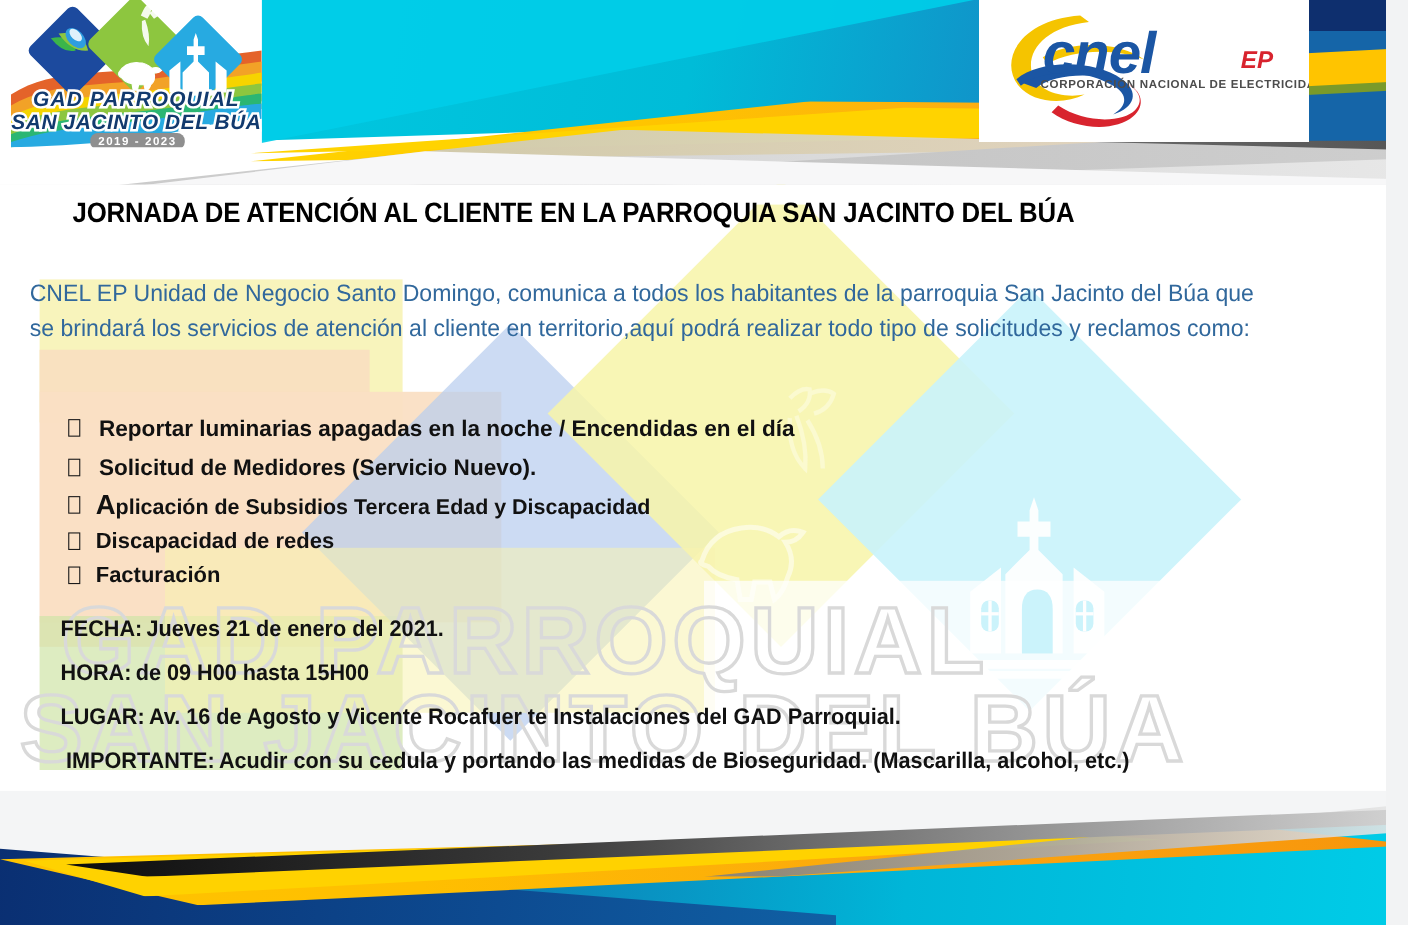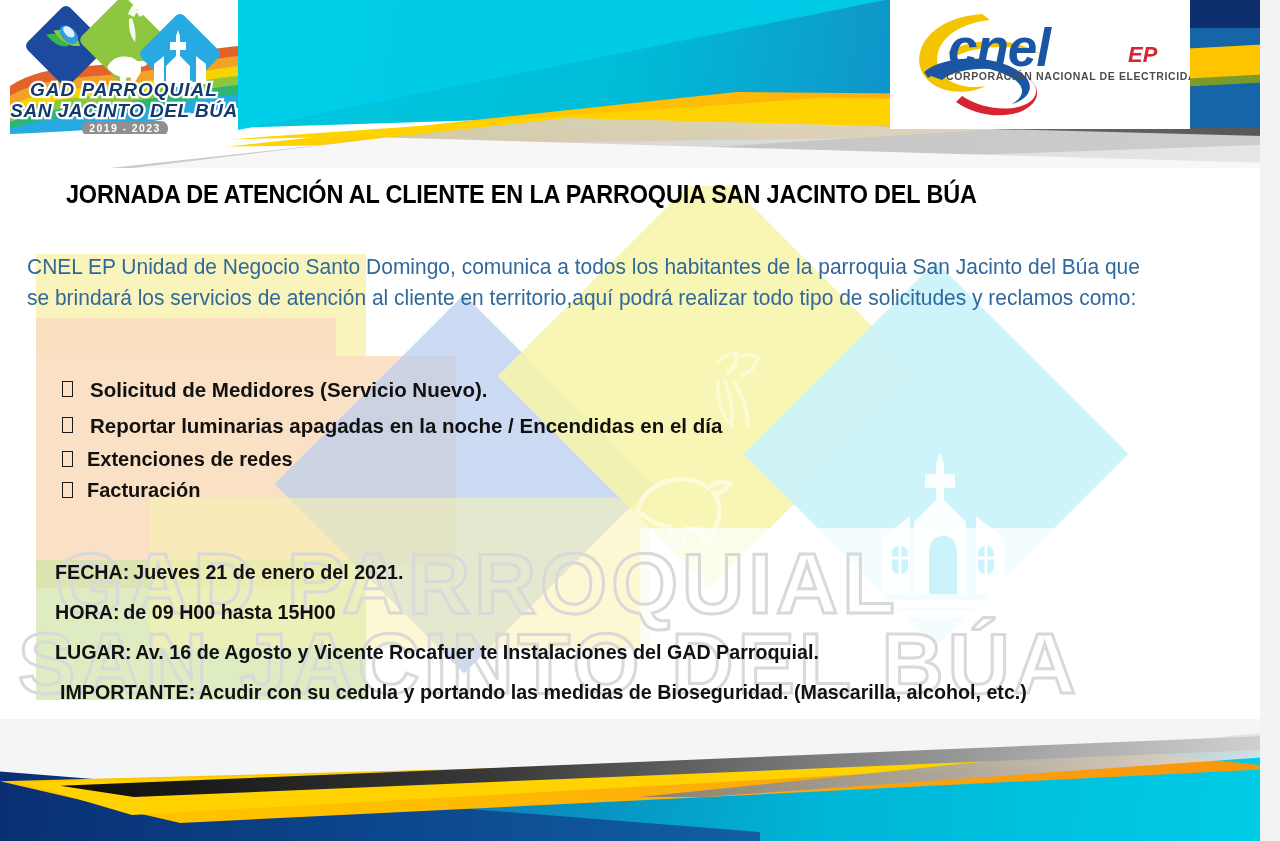--- a/index.html
+++ b/index.html
@@ -389,31 +389,35 @@
     </div>
   </div>
 
   <div class="content">
 
     <div class="title">JORNADA DE ATENCIÓN AL CLIENTE EN LA PARROQUIA SAN JACINTO DEL BÚA</div>
 
     <div class="para">CNEL EP Unidad de Negocio Santo Domingo, comunica a todos los habitantes de la parroquia San Jacinto del Búa que se brindará los servicios de atención al cliente en territorio,aquí podrá realizar todo tipo de solicitudes y reclamos como:</div>
 
     <div class="bullets">
+      <div class="bullet b2">
+        <span class="bx"></span>
+        <span>Reportar luminarias apagadas en la noche / Encendidas en el día</span>
+      </div>
       <div class="bullet b1">
         <span class="bx"></span>
         <span>Solicitud de Medidores (Servicio Nuevo).</span>
       </div>
-      <div class="bullet b2">
+      <div class="bullet b3">
         <span class="bx"></span>
-        <span>Reportar luminarias apagadas en la noche / Encendidas en el día</span>
+        <span><span class="cap-a">A</span><span>plicación de Subsidios Tercera Edad y Discapacidad</span></span>
       </div>
       <div class="bullet b4">
         <span class="bx"></span>
-        <span>Extenciones de redes</span>
+        <span>Discapacidad de redes</span>
       </div>
       <div class="bullet b5">
         <span class="bx"></span>
         <span>Facturación</span>
       </div>
     </div>
 
     <div class="info">
       <div class="info-row">
         <span class="k">FECHA:</span><span>Jueves 21 de enero del 2021.</span>

